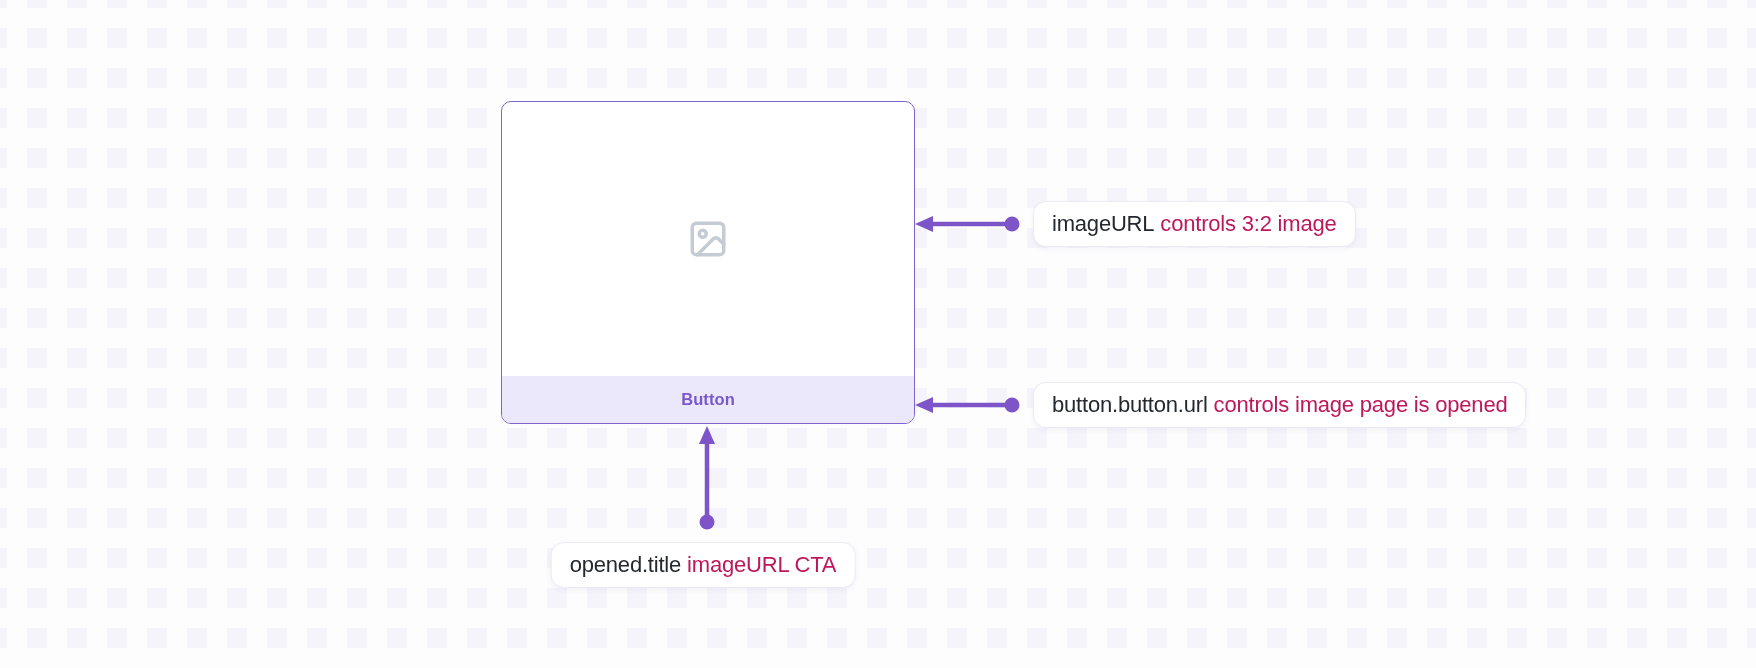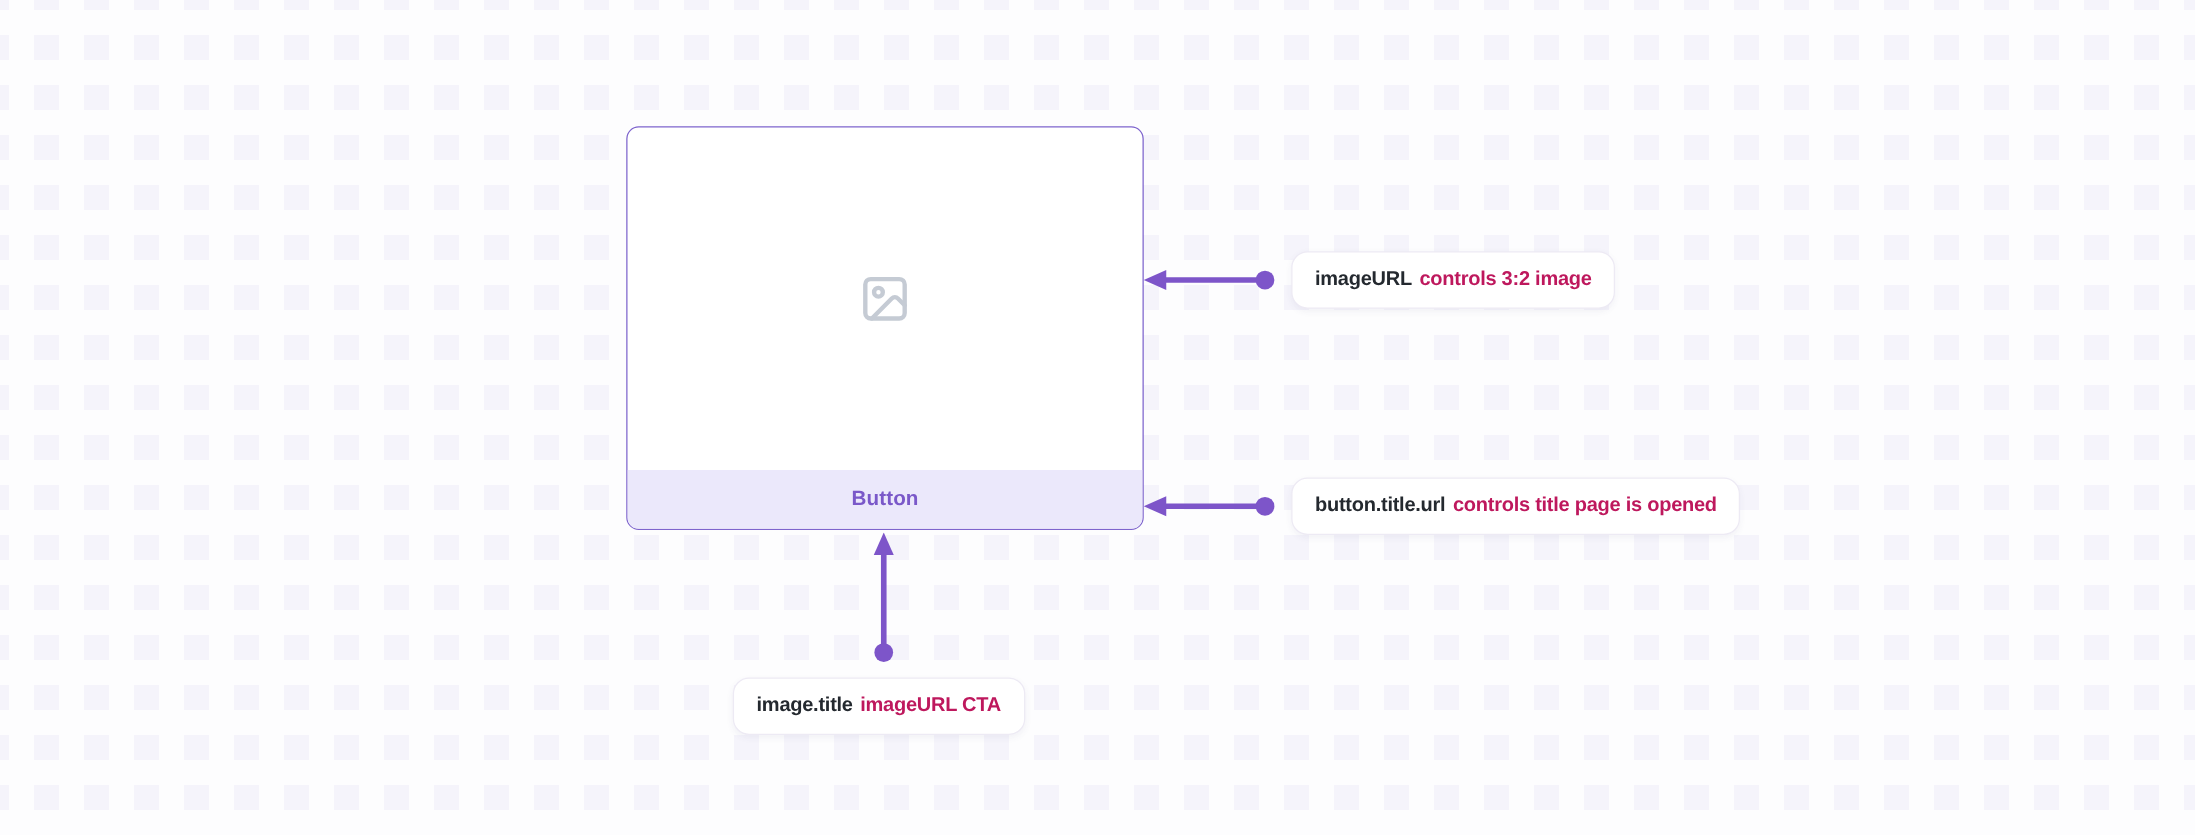--- a/index.html
+++ b/index.html
@@ -58,22 +58,22 @@
   .pill {
     position: absolute;
     display: inline-flex;
     align-items: flex-end;
     white-space: nowrap;
     background: #ffffff;
     border: 1px solid #edeaf4;
     border-radius: 13px;
     box-shadow: 0 2px 5px rgba(70, 60, 120, 0.06);
     padding: 9px 18px;
-    font-size: 16px;
-    font-weight: 700;
+    font-size: 22px;
+    font-weight: 400;
     line-height: 26px;
     letter-spacing: -0.2px;
   }
   .pill .field { color: #24292f; }
   .pill .desc { color: #be185d; margin-left: 6px; }
   .pill-1 { left: 1033px; top: 201px; }
   .pill-2 { left: 1033px; top: 382px; }
   .pill-3 { left: 703px; top: 542px; transform: translateX(-50%); }
 </style>
 </head>
@@ -111,22 +111,22 @@
     <polygon points="9,0 1,18 17,18" fill="#7d55c9"></polygon>
     <circle cx="9" cy="96" r="7.5" fill="#7d55c9"></circle>
   </svg>
 
   <div class="pill pill-1">
     <span class="field">imageURL</span>
     <span class="desc">controls 3:2 image</span>
   </div>
 
   <div class="pill pill-2">
-    <span class="field">button.title.url</span>
-    <span class="desc">controls title page is opened</span>
+    <span class="field">button.button.url</span>
+    <span class="desc">controls image page is opened</span>
   </div>
 
   <div class="pill pill-3">
-    <span class="field">image.title</span>
+    <span class="field">opened.title</span>
     <span class="desc">imageURL CTA</span>
   </div>
 
 </div>
 
 </body></html>

